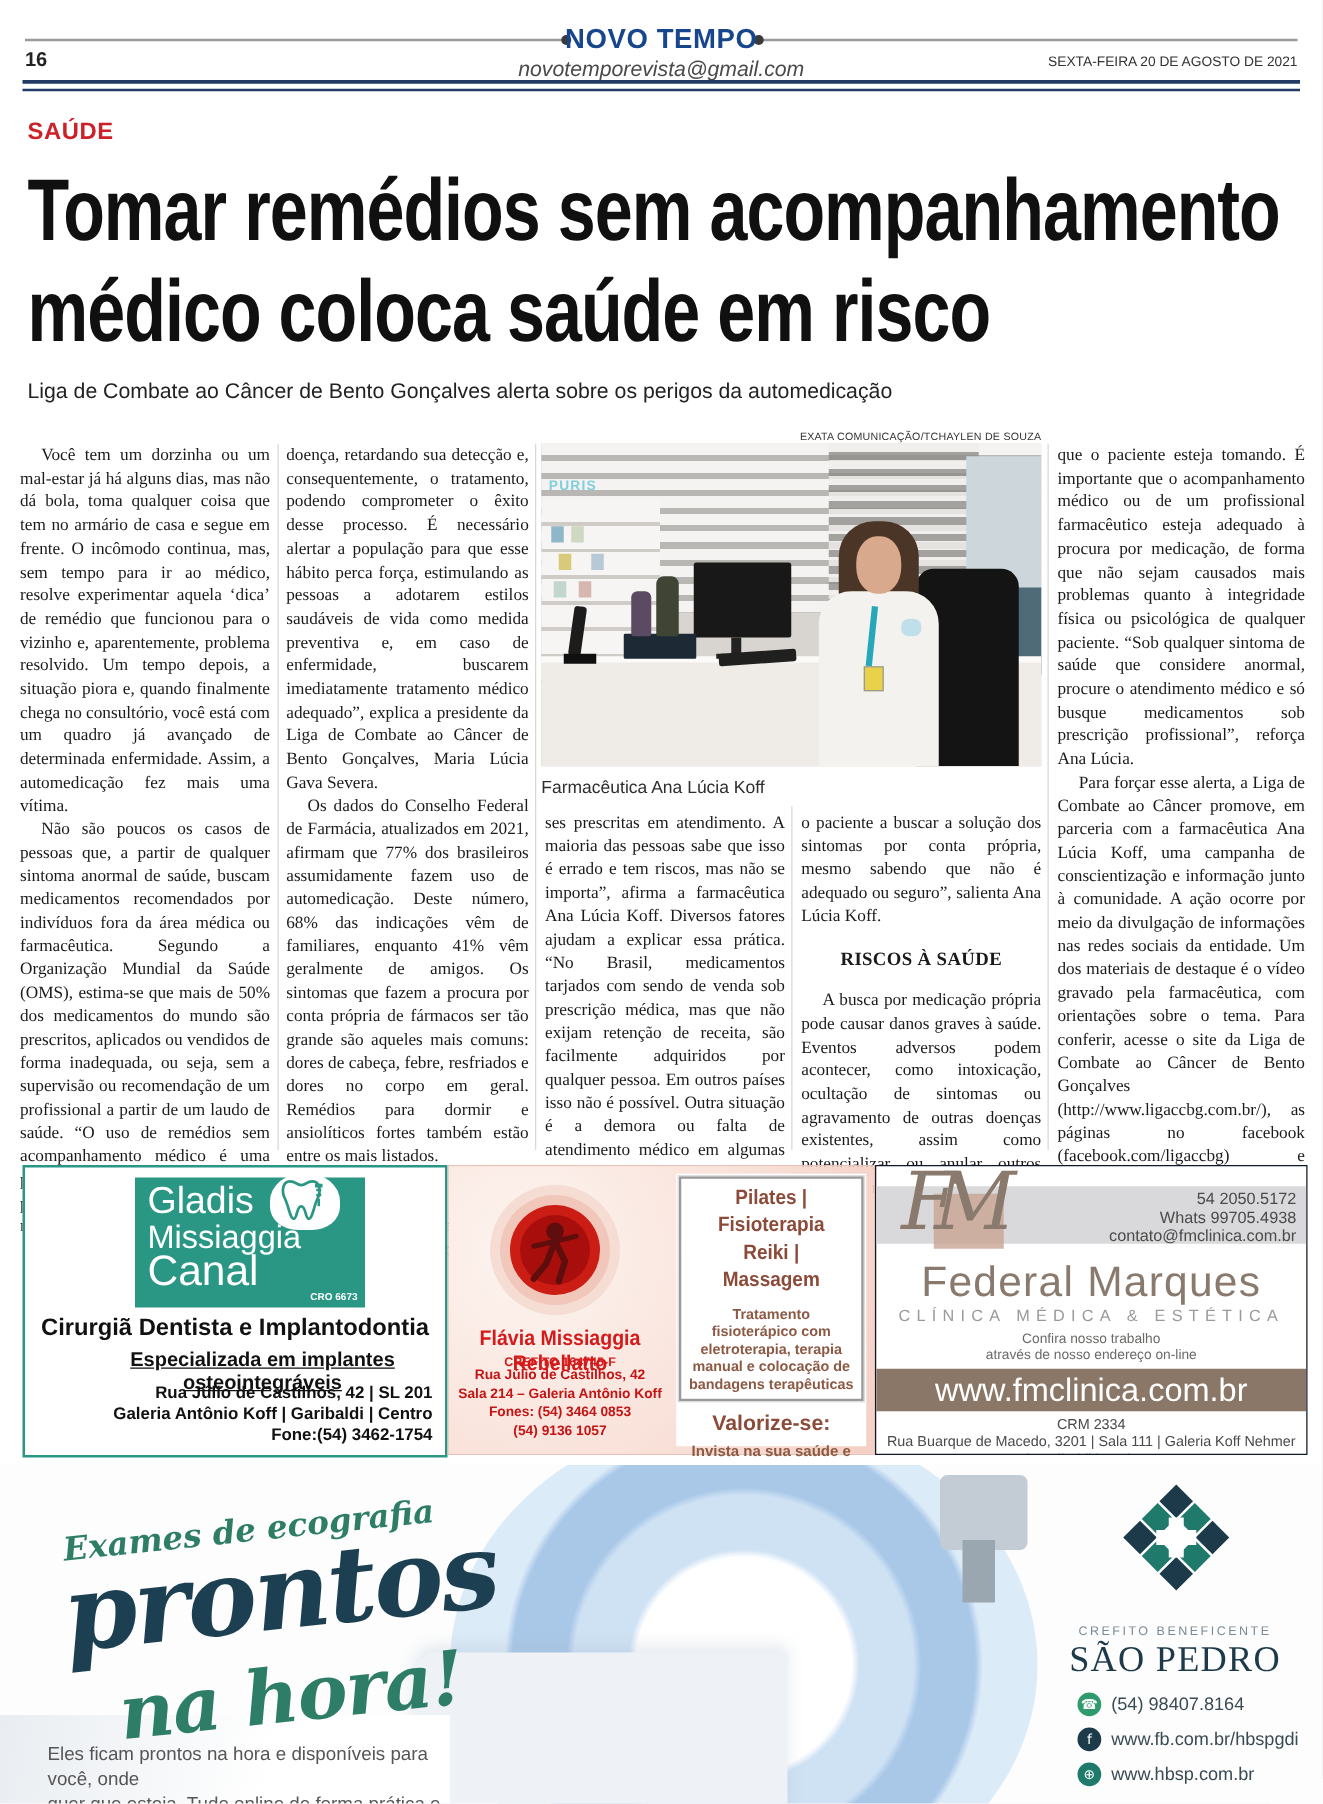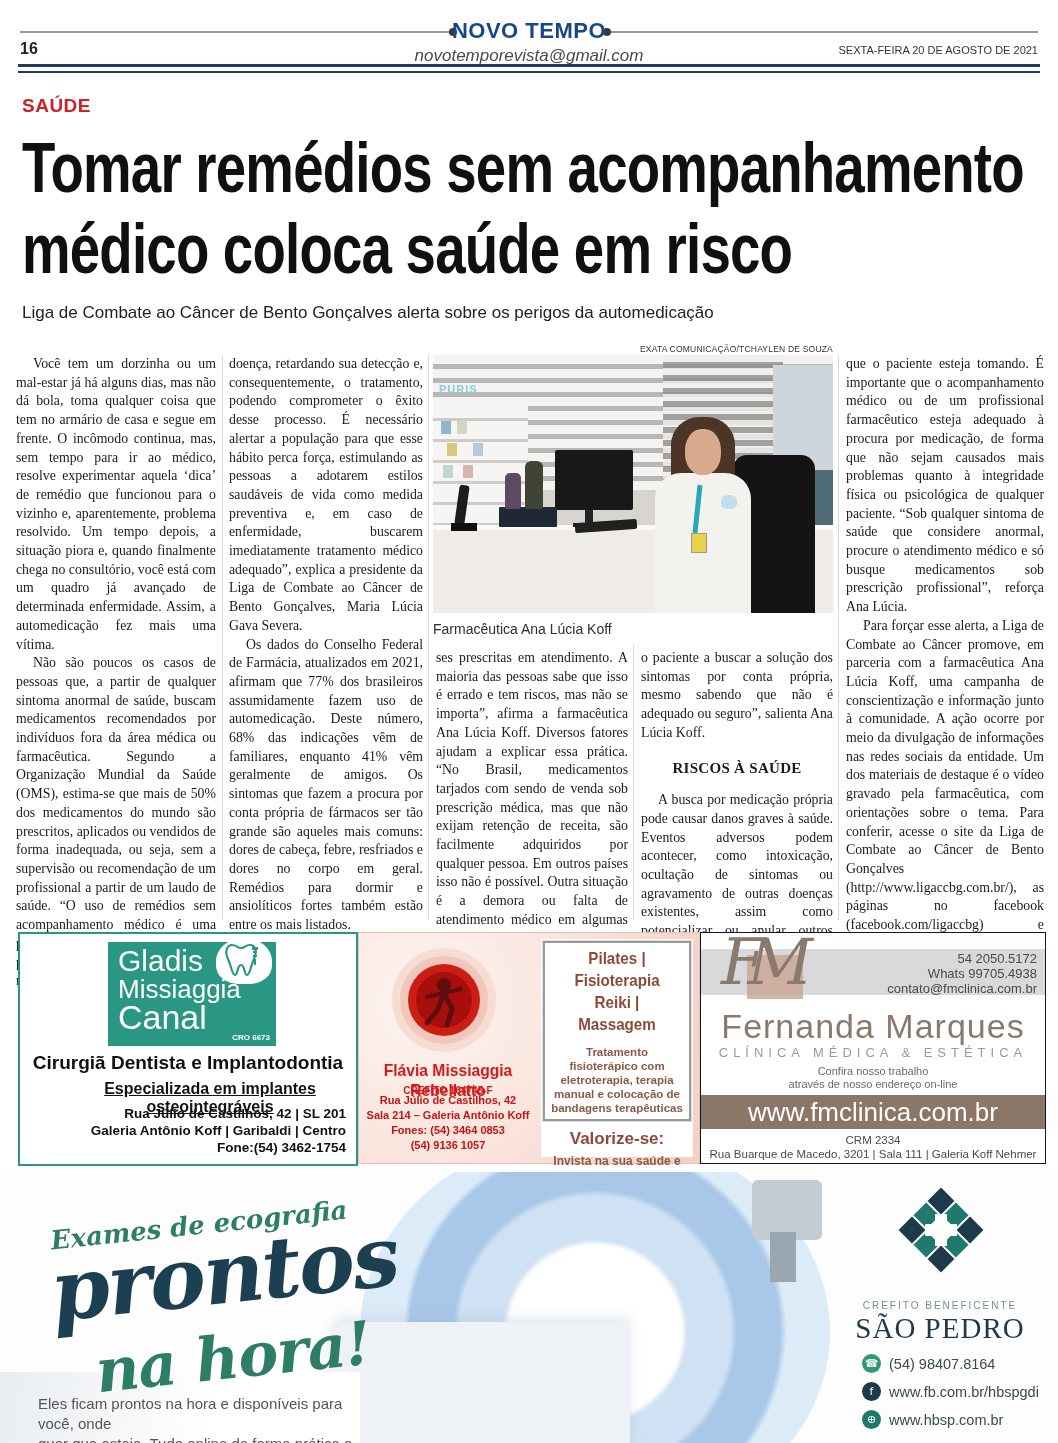--- a/index.html
+++ b/index.html
@@ -76,21 +76,21 @@
   .ph-badge{position:absolute;top:178px;left:258px;width:14px;height:18px;background:#e8d24a;border:1px solid #999;}
   .ph-coat-logo{position:absolute;top:140px;left:288px;width:16px;height:14px;background:#bfe0ea;border-radius:40%;}
   .photo-caption{position:absolute;top:621px;left:433px;width:400px;
             font-family:"Liberation Sans",sans-serif;font-size:14px;color:#2e2e2e;}
 
   
   .ad{position:absolute;top:932px;height:230px;background:#fff;}
   
   .ad-gladis{left:18px;width:336px;border:2px solid #2a9684;}
   .gl-box{position:absolute;top:8px;left:88px;width:158px;height:100px;background:#2a9684;color:#fff;
-          font-family:"Liberation Sans",sans-serif;padding:4px 0 0 10px;}
+          font-family:"Liberation Sans",sans-serif;padding:4px 16px 0 10px;}
   .gl-l1{font-size:30px;line-height:30px;}
   .gl-l2{font-size:26px;line-height:26px;}
   .gl-l3{font-size:34px;line-height:30px;}
   .gl-cro{position:absolute;right:6px;bottom:4px;font-size:8px;font-weight:bold;}
   .gl-tooth{position:absolute;top:4px;left:196px;width:56px;height:46px;background:#fff;border-radius:50% 50% 40% 40%;}
   .gl-tooth svg{position:absolute;top:3px;left:8px;}
   .gl-title{position:absolute;top:118px;left:0;width:100%;text-align:center;
           font-family:"Liberation Sans",sans-serif;font-weight:bold;font-size:19px;color:#111;}
   .gl-sub{position:absolute;top:146px;left:0;width:100%;text-align:center;
           font-family:"Liberation Sans",sans-serif;font-weight:bold;font-size:16px;color:#111;text-decoration:underline;margin-left:22px;}
@@ -314,21 +314,21 @@
 
   <div class="ad ad-fernanda">
     <div class="fm-band"></div>
     <div class="fm-beige"></div>
     <div class="fm-monogram">FM</div>
     <div class="fm-contact">
       <div>54 2050.5172</div>
       <div>Whats 99705.4938</div>
       <div>contato@fmclinica.com.br</div>
     </div>
-    <div class="fm-name">Fernanda Marques</div>
+    <div class="fm-name">Federal Marques</div>
     <div class="fm-tag">CLÍNICA MÉDICA &amp; ESTÉTICA</div>
     <div class="fm-confira">
       <div>Confira nosso trabalho</div>
       <div>através de nosso endereço on-line</div>
     </div>
     <div class="fm-webband">
       <div class="fm-web">www.fmclinica.com.br</div>
     </div>
     <div class="fm-foot">
       <div>CRM 2334</div>

